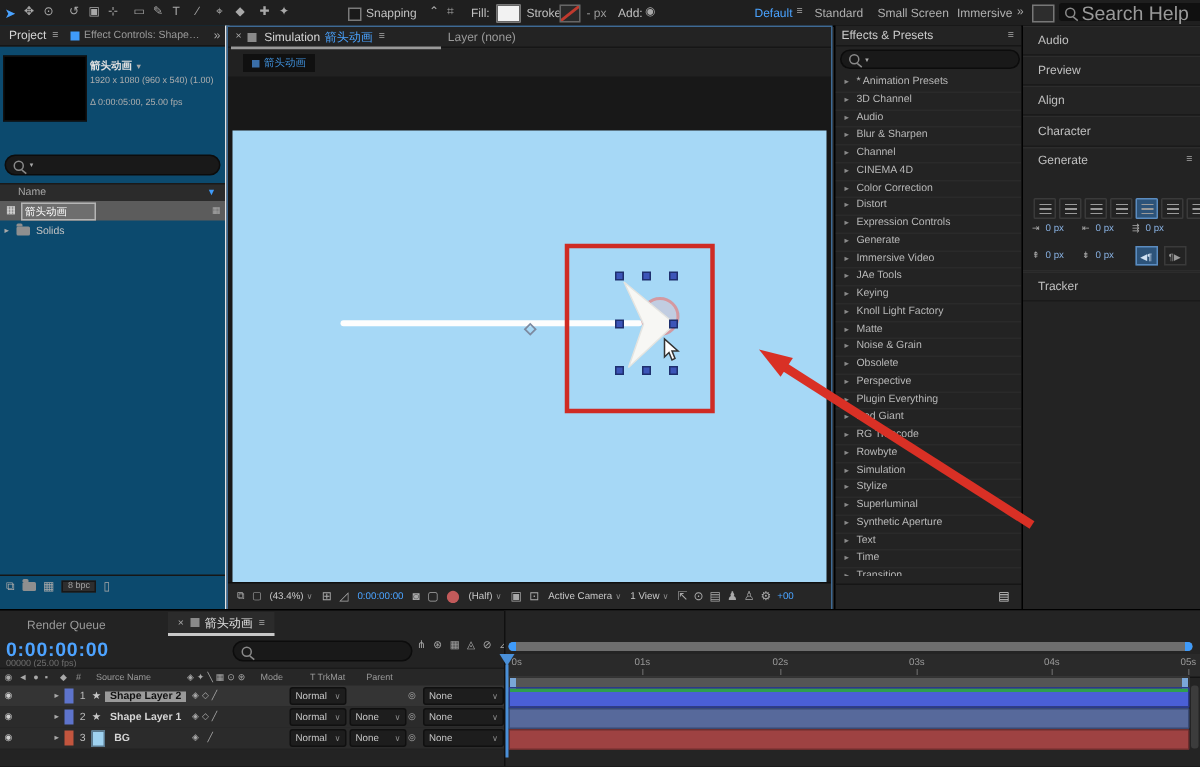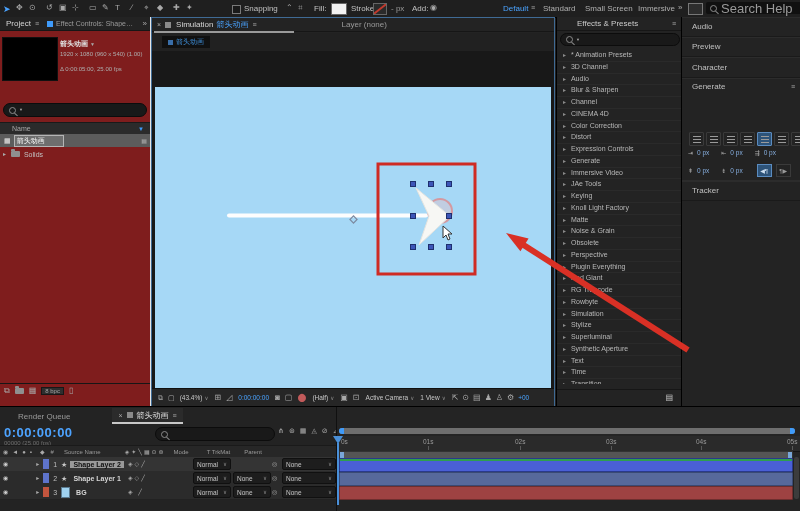--- a/index.html
+++ b/index.html
@@ -70,21 +70,21 @@
     <span class="abs" style="left:585px;top:4px;color:#b0b0b0">Small Screen</span>
     <span class="abs" style="left:638px;top:4px;color:#b0b0b0">Immersive</span>
     <span class="abs ic" style="left:678px;top:4px">»</span>
     <span class="abs" style="left:688px;top:3px;width:13px;height:10px;border:1px solid #777;background:#2d2d2d"></span>
     <div class="abs row" style="left:706px;top:2px;width:90px;height:12px;background:#101010;border-radius:2px;padding:0 4px;gap:4px">
       <span class="mag"></span>
       <span style="color:#9a9a9a;font-size:13px">Search Help</span>
     </div>
   </div>
 
-  <div class="abs" style="left:0;top:17px;width:150px;height:389px;background:#7f1d1d;border-right:3px solid #e5e5e5">
+  <div class="abs" style="left:0;top:17px;width:150px;height:389px;background:#0c4a6e;border-right:3px solid #e5e5e5">
     <div class="abs row" style="left:0;top:0;width:150px;height:13px;background:#232323;border-bottom:1px solid #161616">
       <span style="margin-left:6px;color:#d6d6d6">Project</span>
       <span class="ic" style="margin-left:4px;font-size:7px">≡</span>
       <span style="margin-left:8px;width:6px;height:6px;background:#3f9bfa;display:inline-block"></span>
       <span style="margin-left:3px;color:#9a9a9a;font-size:7px;max-width:78px;white-space:nowrap;overflow:hidden;text-overflow:ellipsis">Effect Controls: Shape Layer 2</span>
       <span class="ic" style="margin-left:auto;margin-right:3px">»</span>
     </div>
     <div class="abs" style="left:2px;top:20px;width:54px;height:42px;background:#000;border:1px solid #101010"></div>
     <div class="abs" style="left:60px;top:22px;color:#e0e0e0;font-size:7px;font-weight:bold">
       <span>箭头动画</span>
@@ -119,21 +119,21 @@
     </div>
   </div>
 
   <div class="abs" style="left:151px;top:17px;width:404px;height:389px;background:#232323;border:1px solid #3f6a94;box-sizing:border-box">
     <div class="abs row" style="left:0;top:0;width:402px;height:13px;border-bottom:1px solid #161616">
       <span class="ic" style="margin-left:5px;font-size:7px">×</span>
       <span style="margin-left:4px;width:6px;height:6px;background:#8a8a8a;display:inline-block"></span>
       <span style="margin-left:5px;color:#d6d6d6">Simulation</span>
       <span style="margin-left:3px;color:#4aa3ff">箭头动画</span>
       <span class="ic" style="margin-left:4px;font-size:7px">≡</span>
-      <span style="margin-left:85px;color:#9a9a9a">Layer (none)</span>
+      <span style="margin-left:42px;color:#9a9a9a">Layer (none)</span>
     </div>
     <div class="abs" style="left:2px;top:13px;width:140px;height:2px;background:#9a9a9a"></div>
     <div class="abs" style="left:0;top:15px;width:402px;height:18px;background:#212121">
       <span class="abs row" style="left:10px;top:3px;height:12px;background:#101010;padding:0 6px;gap:3px">
         <span style="width:5px;height:5px;background:#3a6ea8;display:inline-block"></span>
         <span style="color:#3f8fd9;font-size:7px">箭头动画</span>
       </span>
     </div>
     <div class="abs" style="left:0;top:33px;width:402px;height:337px;background:#181818">
       <div class="abs" style="left:3px;top:36px;width:396px;height:307px;background:#a6d8f6"></div>
@@ -180,21 +180,21 @@
       <span class="ic" style="margin-left:4px">▤</span>
       <span class="ic" style="margin-left:4px">♟</span>
       <span class="ic" style="margin-left:4px">♙</span>
       <span class="ic" style="margin-left:4px">⚙</span>
       <span style="margin-left:4px;color:#4aa3ff">+00</span>
     </div>
   </div>
 
   <div class="abs" style="left:556px;top:17px;width:124px;height:389px;background:#232323;border-left:1px solid #000">
     <div class="abs row" style="left:0;top:0;width:124px;height:13px;border-bottom:1px solid #161616">
-      <span style="margin-left:20px;color:#cccccc">Effects &amp; Presets</span>
+      <span style="margin-left:4px;color:#cccccc">Effects &amp; Presets</span>
       <span class="ic" style="margin-left:auto;margin-right:5px;font-size:7px">≡</span>
     </div>
     <div class="abs searchbox" style="left:3px;top:16px;width:108px;height:11px">
       <span class="mag"></span>
       <span class="ic" style="font-size:4px">▼</span>
     </div>
     <div class="abs" style="left:0;top:33px;width:124px;height:334px;overflow:hidden">
       <div class="effitem">
           <span class="tri">►</span>
           <span>* Animation Presets</span>
@@ -317,20 +317,23 @@
       <span class="ic" style="margin-left:auto;margin-right:8px;color:#cfcfcf">▤</span>
     </div>
   </div>
 
   <div class="abs" style="left:681px;top:17px;width:119px;height:389px;background:#232323;border-left:1px solid #000">
     <div class="sect" style="height:19px">
         <span>Audio</span>
       </div>
     <div class="sect" style="height:19px">
         <span>Preview</span>
+      </div>
+    <div class="sect" style="height:19px">
+        <span>Align</span>
       </div>
     <div class="sect" style="height:20px">
         <span>Character</span>
       </div>
     <div class="sect" style="height:17px;border-bottom:none">
       <span>Generate</span>
       <span class="ic" style="margin-left:auto;margin-right:6px;font-size:7px">≡</span>
     </div>
     <div class="abs row" style="left:7px;top:115px;gap:2px">
       <span class="alignbtn">

